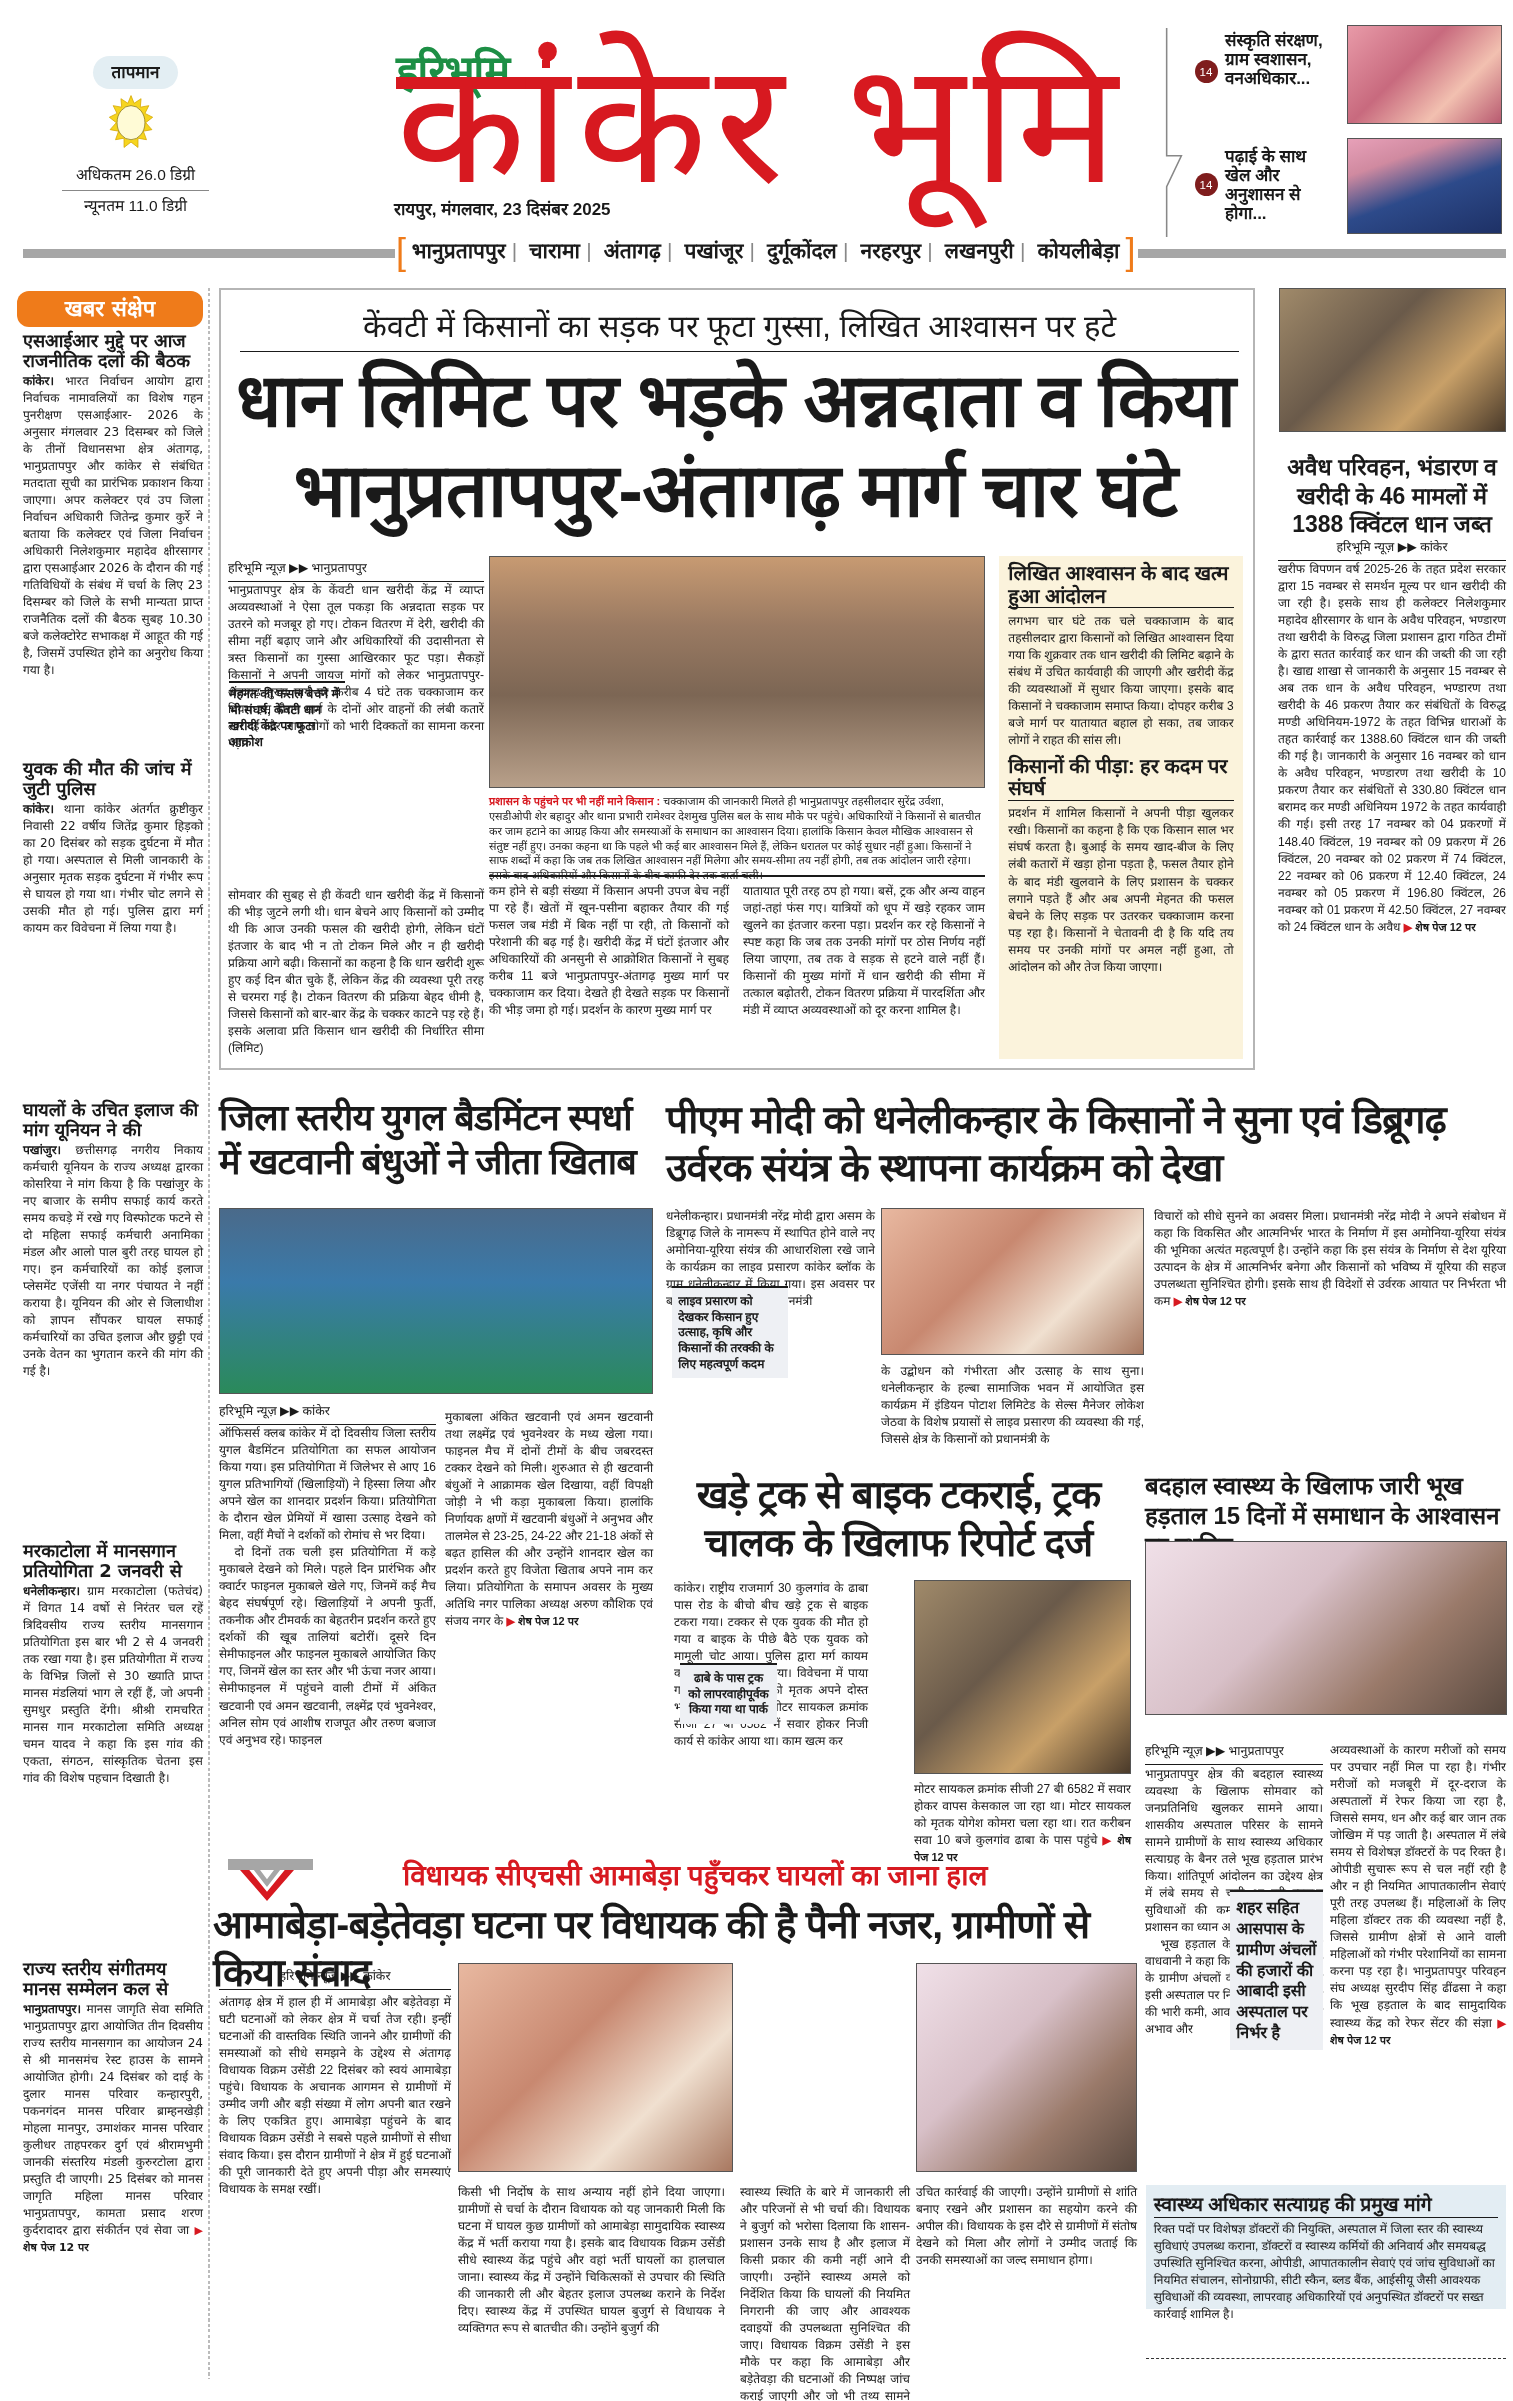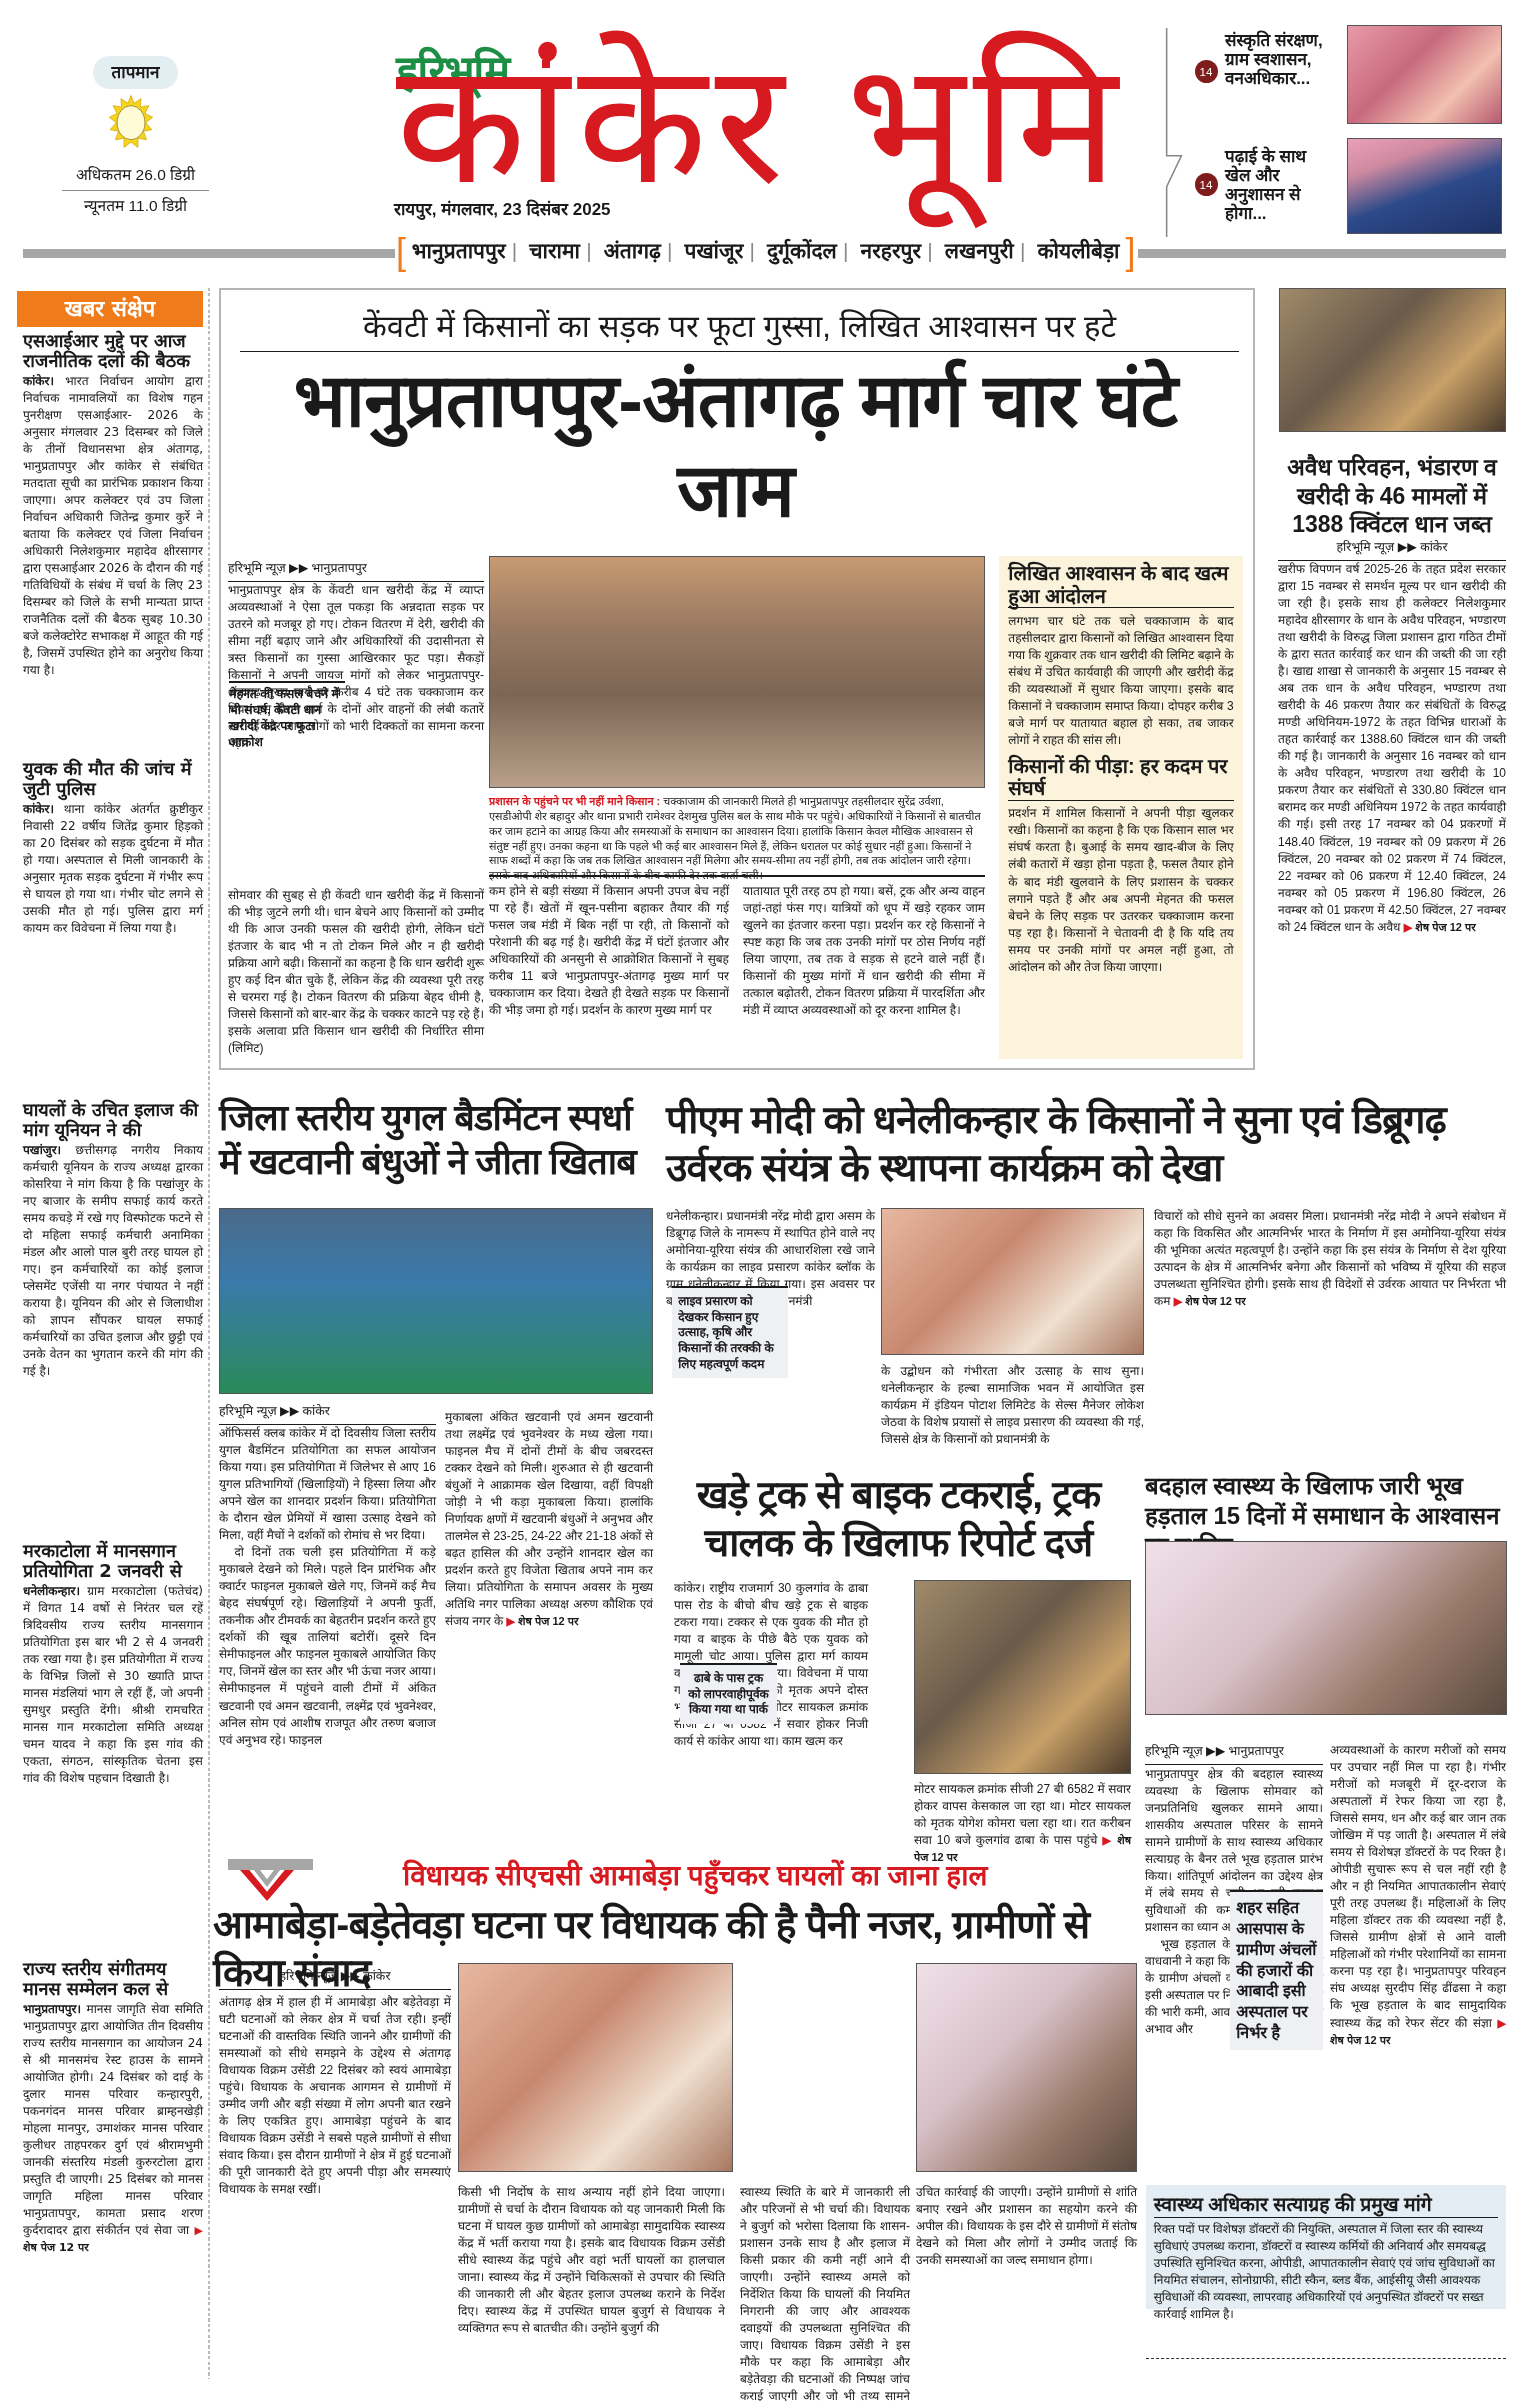--- a/index.html
+++ b/index.html
@@ -22,21 +22,21 @@
   .teaser-badge { width: 23px; height: 23px; border-radius: 50%; background: #7f1d1d; color: #fff; font-size: 11.6px; text-align: center; line-height: 23px; font-weight: normal; }
   .photo { background: linear-gradient(135deg, #c58c6a 0%, #8a6d5a 35%, #d4b39a 60%, #6a5446 100%); border: 0.8px solid #555; }
   .photo.pink { background: linear-gradient(135deg, #e89aa8, #c86a7e 40%, #f2c0b0 70%, #b85a70); }
   .photo.blue { background: linear-gradient(160deg, #e7a0b8 0%, #d08aa0 25%, #2d4a8a 55%, #1e3166 100%); }
   .photo.crowd { background: linear-gradient(180deg, #c79a72 0%, #9a7a62 30%, #7c6654 60%, #b8a08a 100%); }
   .photo.indoor { background: linear-gradient(135deg, #e8b8a0, #c88870 40%, #f0e0d0 70%, #a87860); }
   .photo.court { background: linear-gradient(180deg, #4a6a8a 0%, #3a7aaa 40%, #2a8a5a 100%); }
   .photo.street { background: linear-gradient(135deg, #a08a6a, #6a5a4a 40%, #c8a068 70%, #4a3a2a); }
   .photo.tent { background: linear-gradient(135deg, #f0e0e8, #d8c0c8 40%, #9a7a6a 70%, #5a4a40); }
   
-  .kb-head { left: 17px; top: 291px; width: 186px; height: 36px; background: #ef7b1a; color: #fff; font-size: 22px; font-weight: bold; text-align: center; line-height: 36px; }
+  .kb-head { left: 17px; top: 291px; width: 186px; height: 36px; background: #ef7b1a; color: #fff; font-size: 22px; font-weight: bold; text-align: center; line-height: 36px; border-radius: 12px; }
   .lc { left: 23px; width: 180px; font-size: 12px; line-height: 1.34; }
   .lc h3 { font-size: 18px; line-height: 1.12; font-weight: bold; margin-bottom: 1.5px; }
   .lc p b { font-weight: bold; }
   .col-rule { width: 1.5px; background: repeating-linear-gradient(#bbb 0 3.1px, transparent 3.1px 5.4px); }
   
   .main-box { left: 219px; top: 288px; width: 1036px; height: 782px; border: 2.3px solid #b5b5b5; }
   .kicker { left: 240px; top: 304px; width: 999px; text-align: center; font-size: 31px; border-bottom: 1.5px solid #1a1a1a; padding-bottom: 4.6px; }
   .headline { left: 232px; top: 356px; width: 1007px; text-align: center; font-size: 74px; font-weight: bold; line-height: 1.22; letter-spacing: -0.8px; }
   .byline { font-size: 12.4px; border-bottom: 1.5px solid #1a1a1a; padding-bottom: 4.6px; }
   .body { font-size: 12px; line-height: 1.42; text-align: justify; }
@@ -123,20 +123,21 @@
   <p class="body"><b>धनेलीकन्हार।</b> <span>ग्राम मरकाटोला (फतेचंद) में विगत 14 वर्षो से निरंतर चल रहें त्रिदिवसीय राज्य स्तरीय मानसगान प्रतियोगिता इस बार भी 2 से 4 जनवरी तक रखा गया है। इस प्रतियोगीता में राज्य के विभिन्न जिलों से 30 ख्याति प्राप्त मानस मंडलियां भाग ले रहीं हैं, जो अपनी सुमधुर प्रस्तुति देंगी। श्रीश्री रामचरित मानस गान मरकाटोला समिति अध्यक्ष चमन यादव ने कहा कि इस गांव की एकता, संगठन, सांस्कृतिक चेतना इस गांव की विशेष पहचान दिखाती है।</span></p>
 </div>
 <div class="abs lc" style="top:1959px;">
   <h3>राज्य स्तरीय संगीतमय मानस सम्मेलन कल से</h3>
   <p class="body"><b>भानुप्रतापपुर।</b> <span>मानस जागृति सेवा समिति भानुप्रतापपुर द्वारा आयोजित तीन दिवसीय राज्य स्तरीय मानसगान का आयोजन 24 से श्री मानसमंच रेस्ट हाउस के सामने आयोजित होगी। 24 दिसंबर को दाई के दुलार मानस परिवार कन्हारपुरी, पकनगंदन मानस परिवार ब्राम्हनखेड़ी मोहला मानपुर, उमाशंकर मानस परिवार कुलीधर ताहपरकर दुर्ग एवं श्रीरामभुमी जानकी संस्तरिय मंडली कुरुरटोला द्वारा प्रस्तुति दी जाएगी। 25 दिसंबर को मानस जागृति महिला मानस परिवार भानुप्रतापपुर, कामता प्रसाद शरण कुर्दरादादर द्वारा संकीर्तन एवं सेवा जा</span> <span class="more"><span class="arr">▶</span> <span>शेष पेज 12 पर</span></span></p>
 </div>
 
 <div class="abs main-box"></div>
 <div class="abs kicker cond">केंवटी में किसानों का सड़क पर फूटा गुस्सा, लिखित आश्वासन पर हटे</div>
 <div class="abs headline cond">
+  <div>धान लिमिट पर भड़के अन्नदाता व किया</div>
   <div>भानुप्रतापपुर-अंतागढ़ मार्ग चार घंटे जाम</div>
 </div>
 
 <div class="abs byline cond" style="left:228px;top:559px;width:256px;">हरिभूमि न्यूज़ ▶▶ भानुप्रतापपुर</div>
 <div class="abs body cond" style="left:228px;top:582px;width:256px;">भानुप्रतापपुर क्षेत्र के केंवटी धान खरीदी केंद्र में व्याप्त अव्यवस्थाओं ने ऐसा तूल पकड़ा कि अन्नदाता सड़क पर उतरने को मजबूर हो गए। टोकन वितरण में देरी, खरीदी की सीमा नहीं बढ़ाए जाने और अधिकारियों की उदासीनता से त्रस्त किसानों का गुस्सा आखिरकार फूट पड़ा। सैकड़ों किसानों ने अपनी जायज मांगों को लेकर भानुप्रतापपुर-अंतागढ़ मुख्य मार्ग पर करीब 4 घंटे तक चक्काजाम कर दिया। इस दौरान मार्ग के दोनों ओर वाहनों की लंबी कतारें लग गईं और आम लोगों को भारी दिक्कतों का सामना करना पड़ा।</div>
 <div class="abs quote cond" style="left:228px;top:666px;width:0;"></div>
 
 <div class="abs photo crowd" style="left:489px;top:556px;width:496px;height:232px;"></div>
 <div class="abs caption cond" style="left:489px;top:794px;width:496px;"><b>प्रशासन के पहुंचने पर भी नहीं माने किसान :</b> <span>चक्काजाम की जानकारी मिलते ही भानुप्रतापपुर तहसीलदार सुरेंद्र उर्वशा, एसडीओपी शेर बहादुर और थाना प्रभारी रामेश्वर देशमुख पुलिस बल के साथ मौके पर पहुंचे। अधिकारियों ने किसानों से बातचीत कर जाम हटाने का आग्रह किया और समस्याओं के समाधान का आश्वासन दिया। हालांकि किसान केवल मौखिक आश्वासन से संतुष्ट नहीं हुए। उनका कहना था कि पहले भी कई बार आश्वासन मिले हैं, लेकिन धरातल पर कोई सुधार नहीं हुआ। किसानों ने साफ शब्दों में कहा कि जब तक लिखित आश्वासन नहीं मिलेगा और समय-सीमा तय नहीं होगी, तब तक आंदोलन जारी रहेगा। इसके बाद अधिकारियों और किसानों के बीच काफी देर तक वार्ता चली।</span></div>
 

